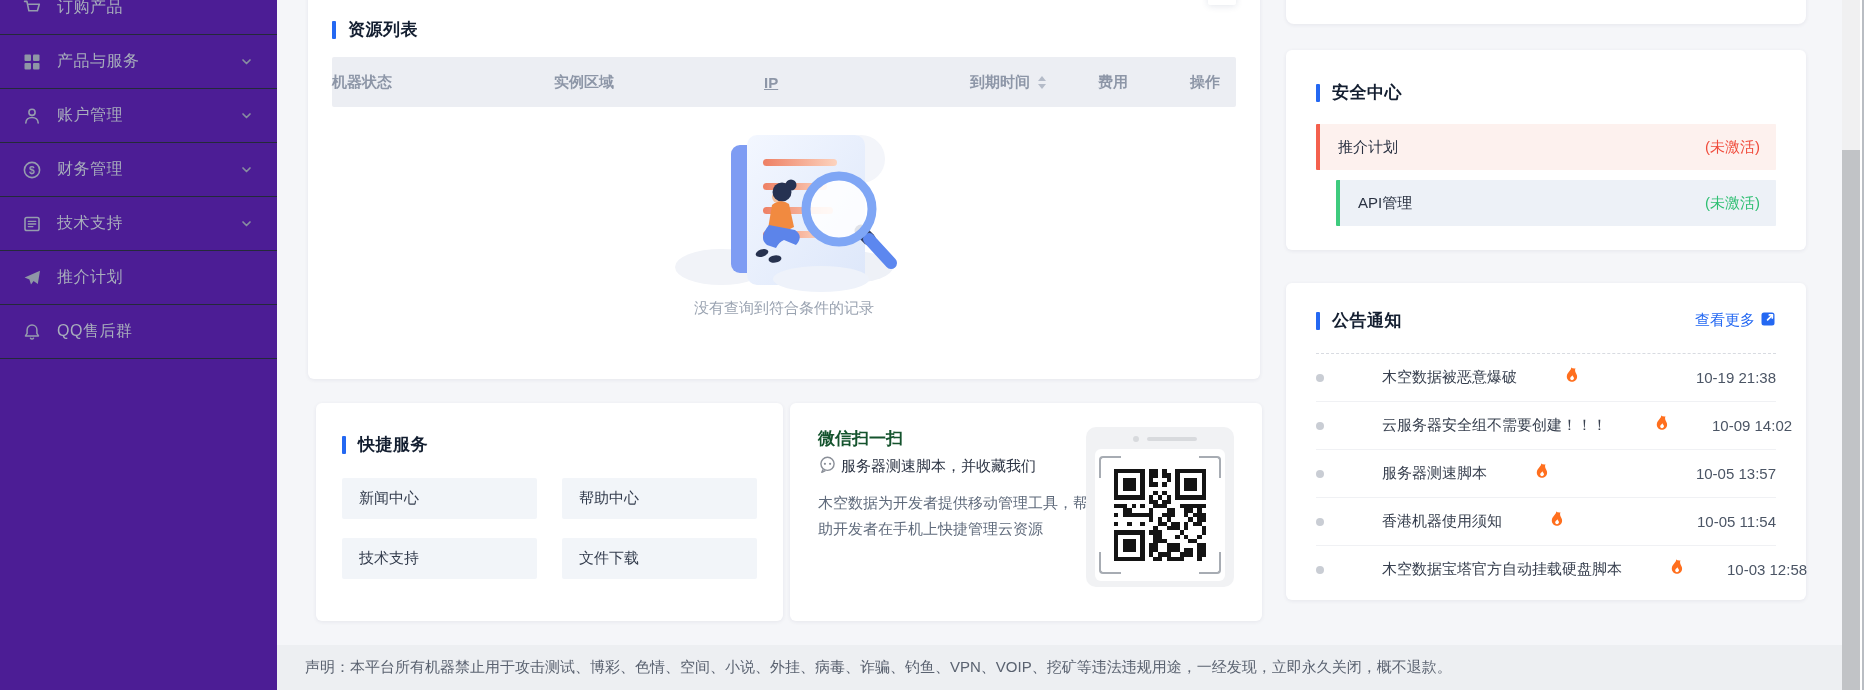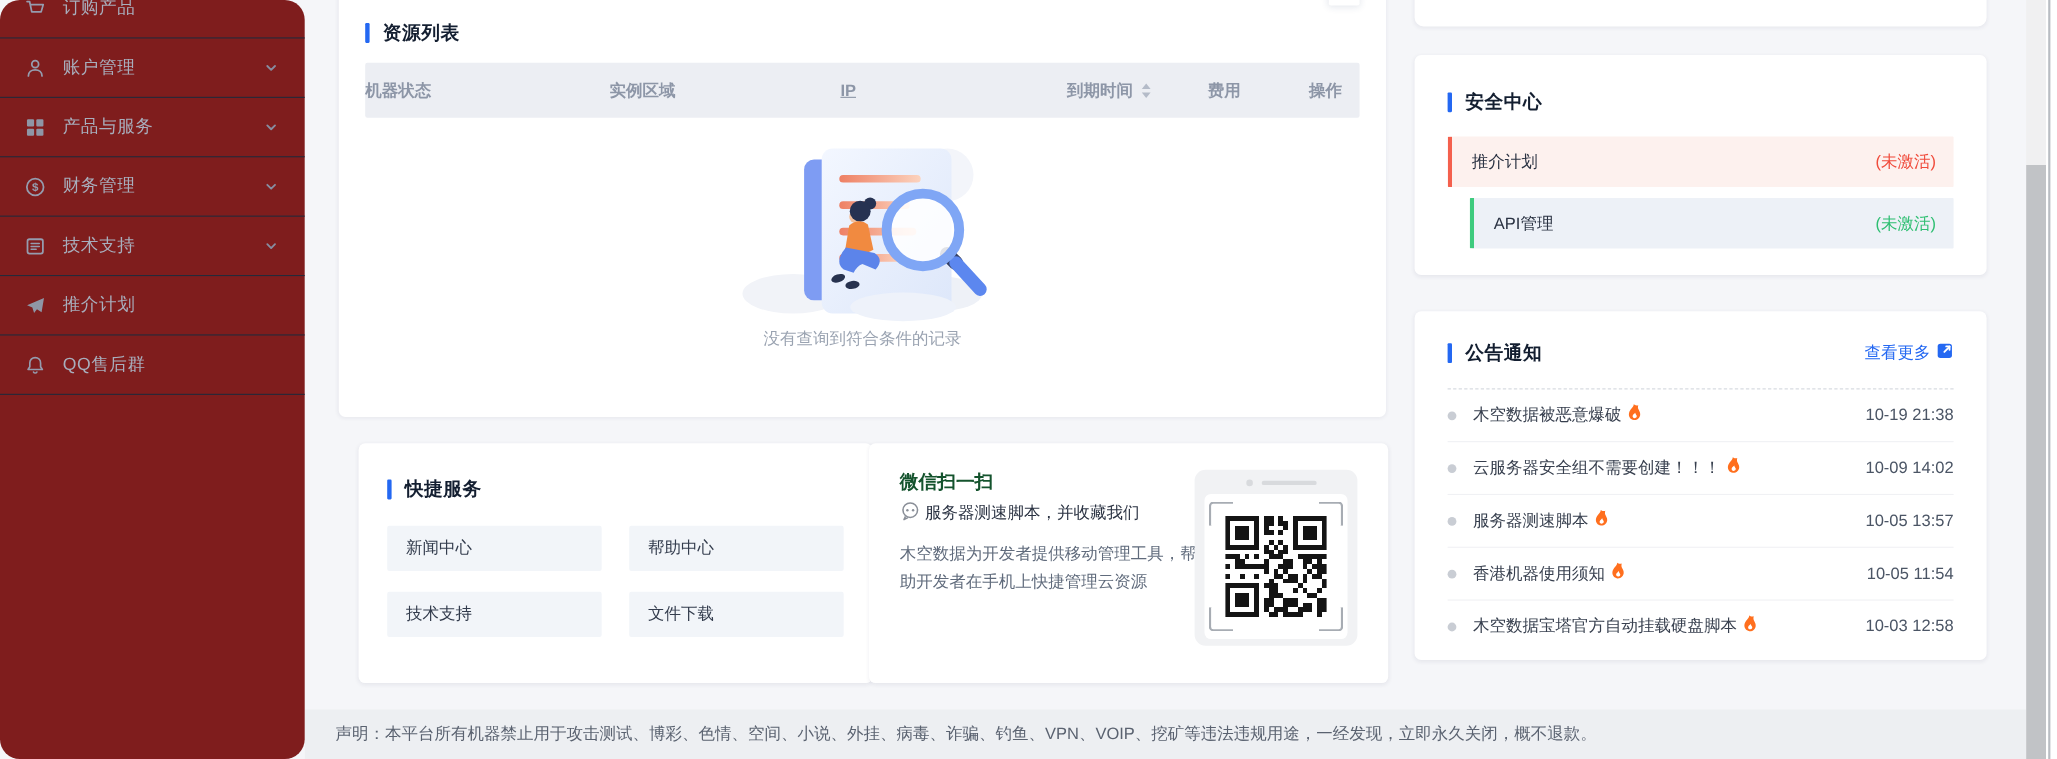--- a/index.html
+++ b/index.html
@@ -1,20 +1,20 @@
 <!DOCTYPE html>
 <html><head>
 <meta charset="utf-8">
 <style>
   html,body{margin:0;padding:0;}
   body{font-family:"Liberation Sans","DejaVu Sans",sans-serif;}
   #app{position:relative;width:1870px;height:690px;background:#f5f6f9;overflow:hidden;}
 
   
-  .sidebar{position:absolute;left:0;top:0;width:277px;height:690px;background:#7f1d1d;z-index:5;border-radius:18px;}
+  .sidebar{position:absolute;left:0;top:0;width:277px;height:690px;background:#4c1d95;z-index:5;}
   .side-list{position:absolute;top:-19px;left:0;right:0;}
   .side-item{height:53px;display:flex;align-items:center;padding:0 24px 0 22px;
     border-bottom:1px solid #242a3a;color:#a8aebc;font-size:16px;cursor:pointer;}
   .side-icon{width:20px;height:20px;display:inline-flex;align-items:center;justify-content:center;margin-right:15px;flex:none;}
   .side-icon svg{display:block;}
   .side-label{flex:1;letter-spacing:.5px;}
   .side-chevron{margin-left:auto;display:inline-flex;}
 
   
   .main{position:absolute;left:277px;top:0;width:1565px;height:690px;background:#f5f6f9;overflow:hidden;}
@@ -35,21 +35,21 @@
   .th0{width:222px;} .th1{width:210px;} .th2{width:206px;text-decoration:underline;} .th3{width:128px;} .th4{width:85px;}
   .th5{flex:1;justify-content:flex-end;padding-right:16px;}
   .sorter{display:inline-flex;flex-direction:column;margin-left:8px;cursor:pointer;}
   .sort-up{width:0;height:0;border-left:4px solid transparent;border-right:4px solid transparent;border-bottom:5px solid #b4bbc8;}
   .sort-down{width:0;height:0;border-left:4px solid transparent;border-right:4px solid transparent;border-top:5px solid #b4bbc8;margin-top:3px;}
   .empty-wrap{text-align:center;}
   .empty-wrap svg{display:block;margin:10px auto 0;}
   .empty-text{font-size:15px;color:#9aa3b1;margin-top:4px;}
 
   
-  .quick-panel{left:49px;top:403px;width:467px;height:218px;padding:0 26px;box-sizing:border-box;}
+  .quick-panel{left:39px;top:403px;width:467px;height:218px;padding:0 26px;box-sizing:border-box;}
   .quick-head{padding-top:30px;}
   .quick-grid{margin-top:22px;display:grid;grid-template-columns:1fr 1fr;column-gap:25px;row-gap:19px;}
   .quick-btn{height:41px;background:#f2f5f9;border:none;border-radius:2px;display:flex;align-items:center;
     padding-left:17px;font-size:15px;color:#333c4d;cursor:pointer;font-family:inherit;}
 
   
   .wechat-panel{left:513px;top:403px;width:472px;height:218px;padding:24px 28px;box-sizing:border-box;display:flex;}
   .wechat-left{flex:1;min-width:0;}
   .wechat-title{font-size:17px;font-weight:bold;color:#14532d;}
   .wechat-sub{margin-top:5px;display:flex;align-items:center;gap:4px;font-size:15px;color:#2a3242;white-space:nowrap;}
@@ -78,21 +78,21 @@
   .sec-red{background:#fdf1ee;border-left-color:#f4604d;}
   .sec-red .sec-status{color:#f04c3c;}
   .sec-green{background:#edf1f7;border-left-color:#3ecb7e;margin-left:20px;}
   .sec-green .sec-status{color:#2fbf72;}
 
   .notice-panel{left:1009px;top:283px;width:520px;height:317px;padding:0 30px;box-sizing:border-box;}
   .notice-head{padding-top:26px;display:flex;align-items:center;}
   .more-link{margin-left:auto;display:flex;gap:6px;color:#2468f2;font-size:15px;
     background:none;border:none;cursor:pointer;font-family:inherit;padding:0;}
   .notice-divider{margin-top:21px;border-top:1px dashed #d8dbe1;}
-  .notice-row{height:47px;display:flex;align-items:center;border-bottom:1px solid #f0f1f4;cursor:pointer;}
+  .notice-row{height:47px;display:flex;align-items:center;border-bottom:1px solid #f0f1f4;cursor:pointer;gap:43px;}
   .notice-row:last-child{border-bottom:none;}
   .notice-dot{width:8px;height:8px;border-radius:50%;background:#c9cdd4;margin-right:15px;flex:none;}
   .notice-title{font-size:15px;color:#38404f;white-space:nowrap;}
   .notice-flame{display:inline-flex;margin-left:3px;position:relative;top:-2px;}
   .notice-date{margin-left:auto;font-size:15px;color:#4b5565;white-space:nowrap;}
 
   
   .footer{position:absolute;left:0;top:645px;width:1565px;height:45px;background:#edeff2;
     display:flex;align-items:center;padding-left:28px;box-sizing:border-box;
     font-size:15px;color:#5a6270;}
@@ -116,42 +116,42 @@
               <path d="M2.6 3.4h2.3l2 9.4h8.5l1.9-6.6H5.8" fill="none" stroke="#959cae" stroke-width="1.6" stroke-linecap="round" stroke-linejoin="round"></path>
             </svg>
           </span>
     <span class="side-label">订购产品</span>
 
   </div>
 
   <div class="side-item">
     <span class="side-icon">
             <svg width="20" height="20" viewBox="0 0 20 20">
-              <circle cx="10" cy="6.3" r="3.1" fill="none" stroke="#959cae" stroke-width="1.6"></circle>
-              <path d="M3.8 17c0-3.4 2.8-5.5 6.2-5.5s6.2 2.1 6.2 5.5" fill="none" stroke="#959cae" stroke-width="1.6" stroke-linecap="round"></path>
-            </svg>
-          </span>
-    <span class="side-label">账户管理</span>
-    <span class="side-chevron">
-      <svg width="13" height="13" viewBox="0 0 13 13">
-              <polyline points="3,5 6.5,8.5 10,5" fill="none" stroke="#878da0" stroke-width="1.7" stroke-linecap="round" stroke-linejoin="round"></polyline>
-            </svg>
-    </span>
-  </div>
-
-  <div class="side-item">
-    <span class="side-icon">
-            <svg width="20" height="20" viewBox="0 0 20 20">
               <rect x="2.5" y="2.5" width="6.5" height="6.5" rx="1" fill="#8f96a6"></rect>
               <rect x="11" y="2.5" width="6.5" height="6.5" rx="1" fill="#8f96a6"></rect>
               <rect x="2.5" y="11" width="6.5" height="6.5" rx="1" fill="#8f96a6"></rect>
               <rect x="11" y="11" width="6.5" height="6.5" rx="1" fill="#8f96a6"></rect>
             </svg>
           </span>
     <span class="side-label">产品与服务</span>
+    <span class="side-chevron">
+      <svg width="13" height="13" viewBox="0 0 13 13">
+              <polyline points="3,5 6.5,8.5 10,5" fill="none" stroke="#878da0" stroke-width="1.7" stroke-linecap="round" stroke-linejoin="round"></polyline>
+            </svg>
+    </span>
+  </div>
+
+  <div class="side-item">
+    <span class="side-icon">
+            <svg width="20" height="20" viewBox="0 0 20 20">
+              <circle cx="10" cy="6.3" r="3.1" fill="none" stroke="#959cae" stroke-width="1.6"></circle>
+              <path d="M3.8 17c0-3.4 2.8-5.5 6.2-5.5s6.2 2.1 6.2 5.5" fill="none" stroke="#959cae" stroke-width="1.6" stroke-linecap="round"></path>
+            </svg>
+          </span>
+    <span class="side-label">账户管理</span>
     <span class="side-chevron">
       <svg width="13" height="13" viewBox="0 0 13 13">
               <polyline points="3,5 6.5,8.5 10,5" fill="none" stroke="#878da0" stroke-width="1.7" stroke-linecap="round" stroke-linejoin="round"></polyline>
             </svg>
     </span>
   </div>
 
   <div class="side-item">
     <span class="side-icon">
             <svg width="20" height="20" viewBox="0 0 20 20">

